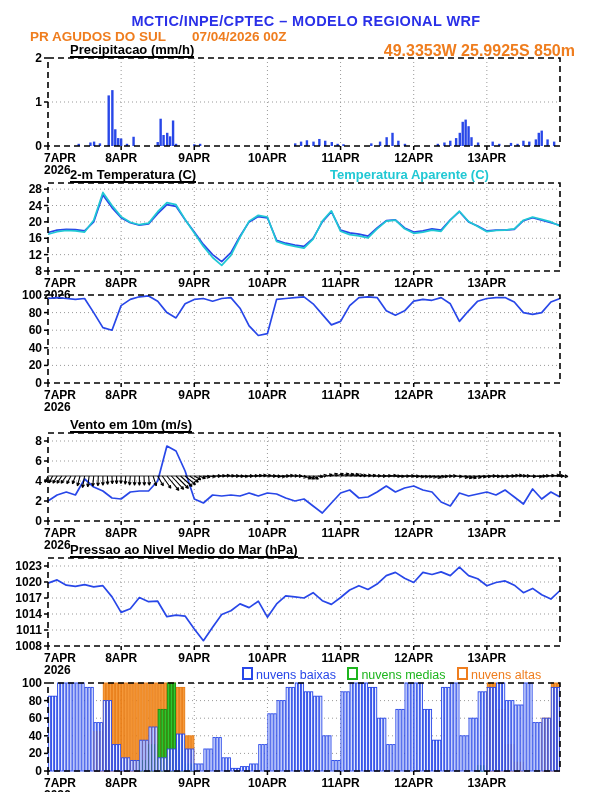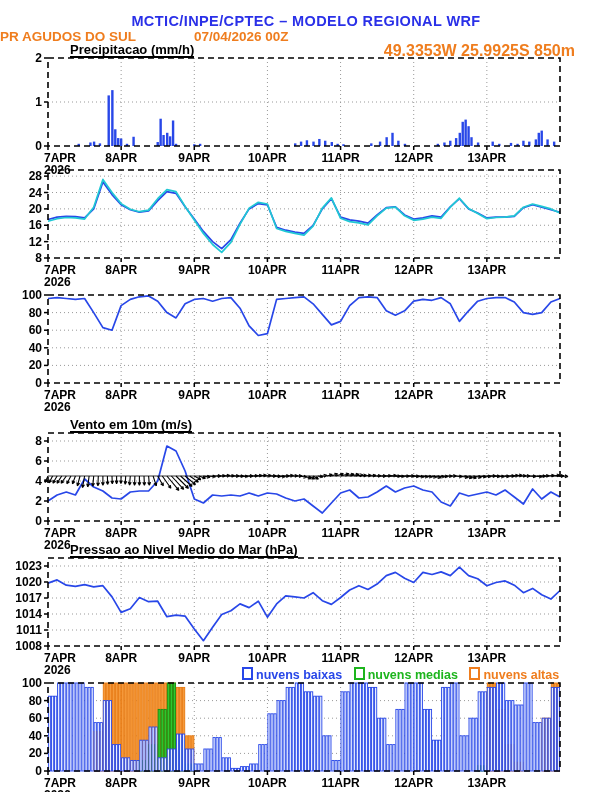--- a/index.html
+++ b/index.html
@@ -1,26 +1,26 @@
 <!DOCTYPE html>
 <html><head>
 <meta charset="utf-8">
 <style>
   html,body{margin:0;padding:0;background:#fff;}
   body{width:612px;height:792px;font-family:"Liberation Sans",sans-serif;overflow:hidden;}
   .hdr1{color:#2a30e8;text-align:center;font-weight:bold;font-size:14.5px;letter-spacing:.4px;padding-top:13px;}
   .hdr2{color:#ef7d1e;font-weight:bold;font-size:13.5px;height:15px;}
-  .hdr2 .station{}
-  .hdr2 .rundate{margin-left:58px;}
+  .hdr2 .station{margin-left:30px;}
+  .hdr2 .rundate{margin-left:26px;}
   .panel{position:relative;height:125px;}
   .trow{position:relative;height:13px;}
   .ptitle{position:absolute;left:70px;top:-1px;font-weight:bold;font-size:13px;color:#000;border-bottom:2px solid #000;line-height:13px;white-space:nowrap;}
   .coords{position:absolute;right:37px;top:-2px;color:#ef7d1e;font-weight:bold;font-size:16px;}
   .rlabel{position:absolute;left:330px;top:-2px;color:#20c8d4;font-weight:bold;font-size:13px;}
-  .legend{position:absolute;left:242px;top:-2px;font-weight:bold;font-size:12.5px;white-space:nowrap;}
+  .legend{position:absolute;left:242px;top:-2px;font-weight:normal;font-size:12.5px;white-space:nowrap;}
   .legend .item{margin-right:8px;}
   .lgsq{display:inline-block;width:7px;height:9px;border:2px solid;vertical-align:-1px;margin-right:3px;background:#fff;}
   .lg-blue{color:#2847e8;} .lg-blue .lgsq{border-color:#2847e8;}
   .lg-green{color:#1db51d;} .lg-green .lgsq{border-color:#1db51d;}
   .lg-orange{color:#ef7d1e;} .lg-orange .lgsq{border-color:#ef7d1e;}
   svg{display:block;overflow:visible;}
   .ytick{font:bold 12px "Liberation Sans",sans-serif;fill:#000;}
   .xtick{font:bold 12px "Liberation Sans",sans-serif;fill:#000;}
 </style>
 </head>
@@ -121,20 +121,24 @@
       <line x1="340.57142857142856" x2="340.57142857142856" y1="89" y2="93" stroke="#000" stroke-width="1.5"></line>
       <text x="340.57142857142856" y="105" text-anchor="middle" class="xtick">11APR</text>
       <line x1="413.7142857142857" x2="413.7142857142857" y1="89" y2="93" stroke="#000" stroke-width="1.5"></line>
       <text x="413.7142857142857" y="105" text-anchor="middle" class="xtick">12APR</text>
       <line x1="486.85714285714283" x2="486.85714285714283" y1="89" y2="93" stroke="#000" stroke-width="1.5"></line>
       <text x="486.85714285714283" y="105" text-anchor="middle" class="xtick">13APR</text>
     </svg>
 </div>
 
 <div class="panel">
+  <div class="trow">
+    <div class="ptitle">2-m Temperatura (C)</div>
+    <div class="rlabel">Temperatura Aparente (C)</div>
+  </div>
   <svg id="svg-1" width="612" height="112">
       <line x1="121.14285714285714" x2="121.14285714285714" y1="1" y2="89" stroke="#999" stroke-width="1" stroke-dasharray="1 3"></line>
       <line x1="194.28571428571428" x2="194.28571428571428" y1="1" y2="89" stroke="#999" stroke-width="1" stroke-dasharray="1 3"></line>
       <line x1="267.42857142857144" x2="267.42857142857144" y1="1" y2="89" stroke="#999" stroke-width="1" stroke-dasharray="1 3"></line>
       <line x1="340.57142857142856" x2="340.57142857142856" y1="1" y2="89" stroke="#999" stroke-width="1" stroke-dasharray="1 3"></line>
       <line x1="413.7142857142857" x2="413.7142857142857" y1="1" y2="89" stroke="#999" stroke-width="1" stroke-dasharray="1 3"></line>
       <line x1="486.85714285714283" x2="486.85714285714283" y1="1" y2="89" stroke="#999" stroke-width="1" stroke-dasharray="1 3"></line>
       <line x1="44" x2="48" y1="89" y2="89" stroke="#000" stroke-width="1.5"></line>
       <text x="42" y="93" text-anchor="end" class="ytick">8</text>
       <line x1="48" x2="560" y1="72.62790697674419" y2="72.62790697674419" stroke="#999" stroke-width="1" stroke-dasharray="1 3"></line>

